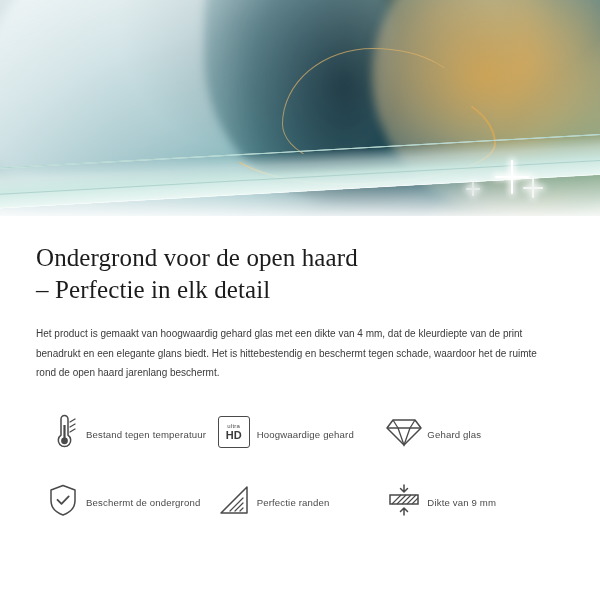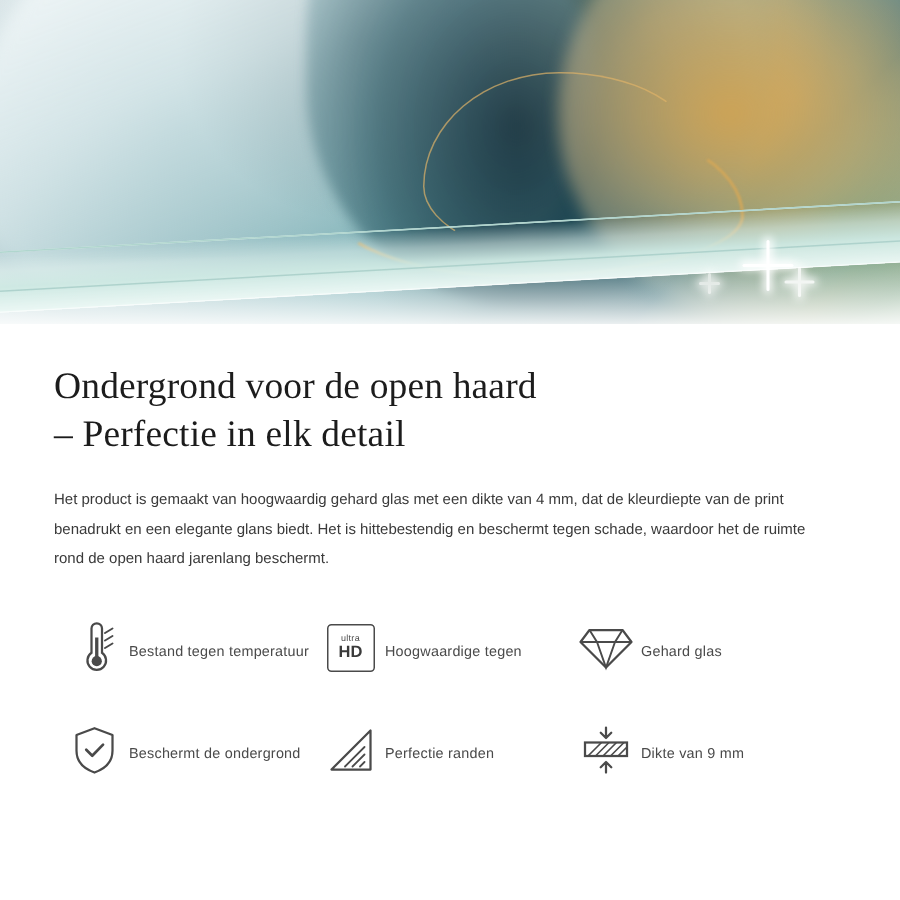--- a/index.html
+++ b/index.html
@@ -274,21 +274,21 @@
         <div class="feature-label">Bestand tegen temperatuur</div>
       </div>
 
       <div class="feature">
         <div class="feature-icon">
           <div class="hd-badge">
             <span class="hd-top">ultra</span>
             <span class="hd-bottom">HD</span>
           </div>
         </div>
-        <div class="feature-label">Hoogwaardige tegen</div>
+        <div class="feature-label">Hoogwaardige gehard</div>
       </div>
 
       <div class="feature">
         <div class="feature-icon">
           <svg width="38" height="34" viewBox="0 0 38 34">
             <path d="M8 5h22l6 8-17 17L2 13 8 5z" fill="none" stroke="#4a4a4a" stroke-width="1.5" stroke-linejoin="round"></path>
             <path d="M2 13h34" stroke="#4a4a4a" stroke-width="1.3"></path>
             <path d="M13 13 19 30 25 13" fill="none" stroke="#4a4a4a" stroke-width="1.3"></path>
             <path d="M8 5l5 8M30 5l-5 8" stroke="#4a4a4a" stroke-width="1.3"></path>
           </svg>

